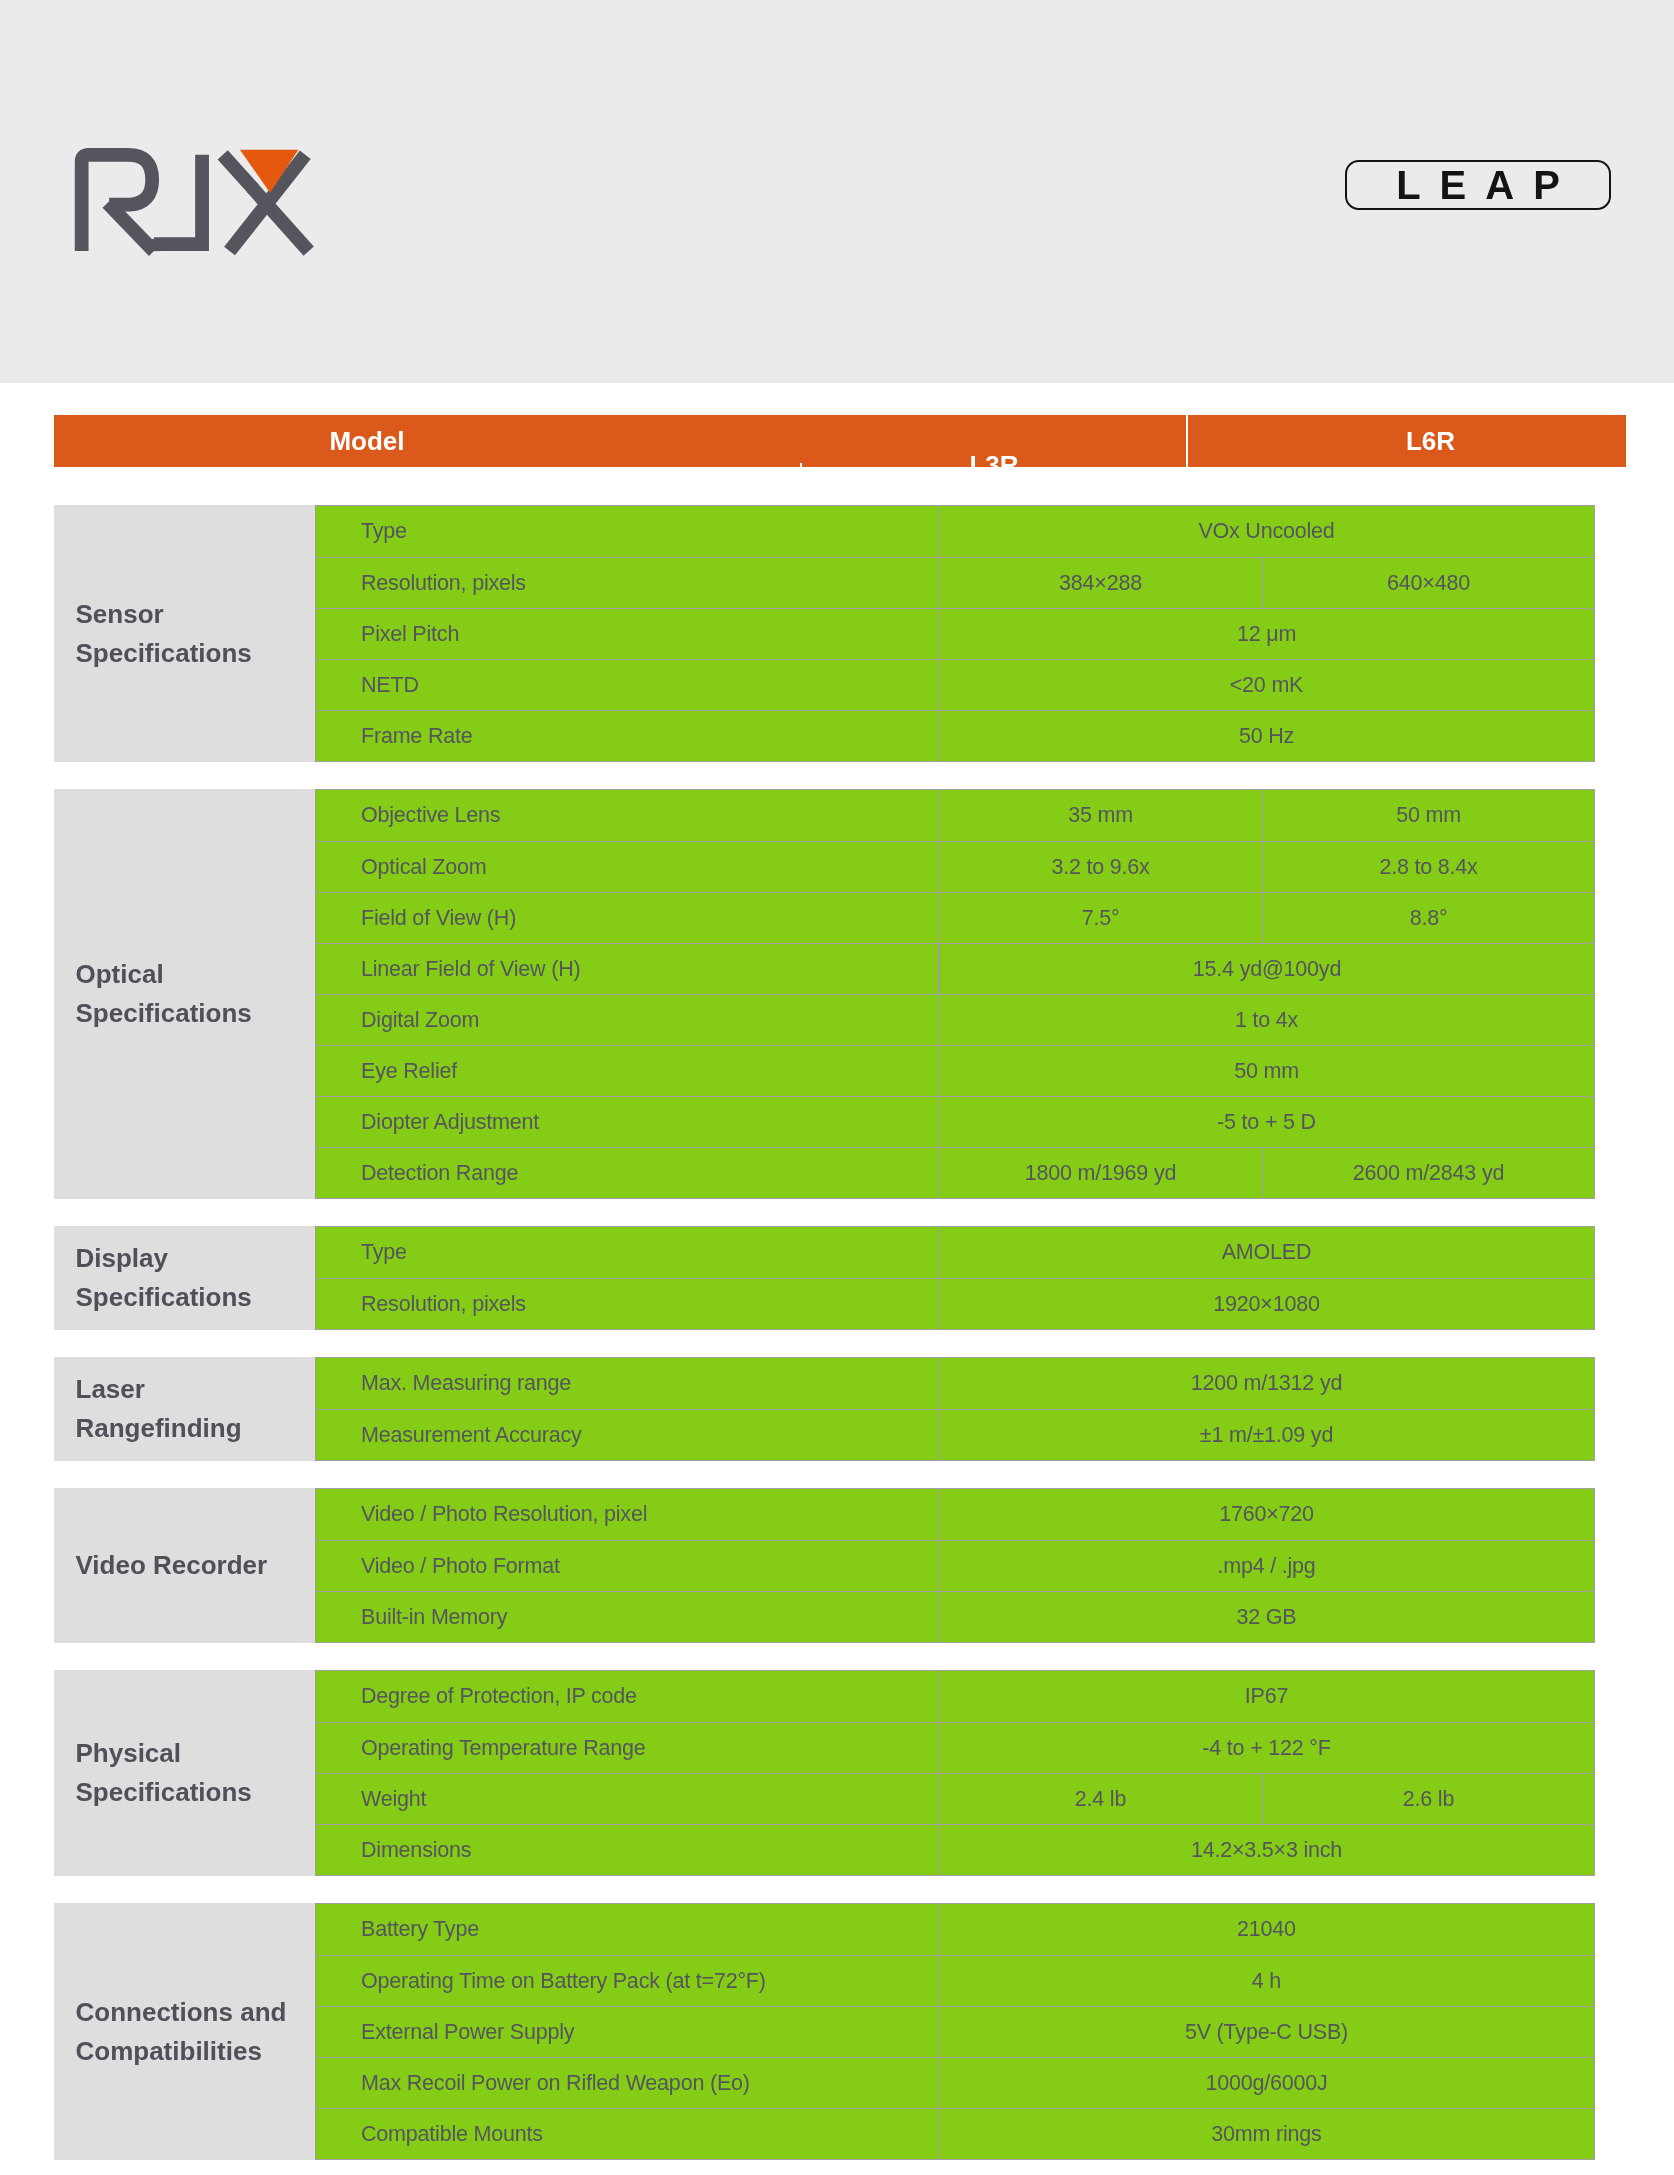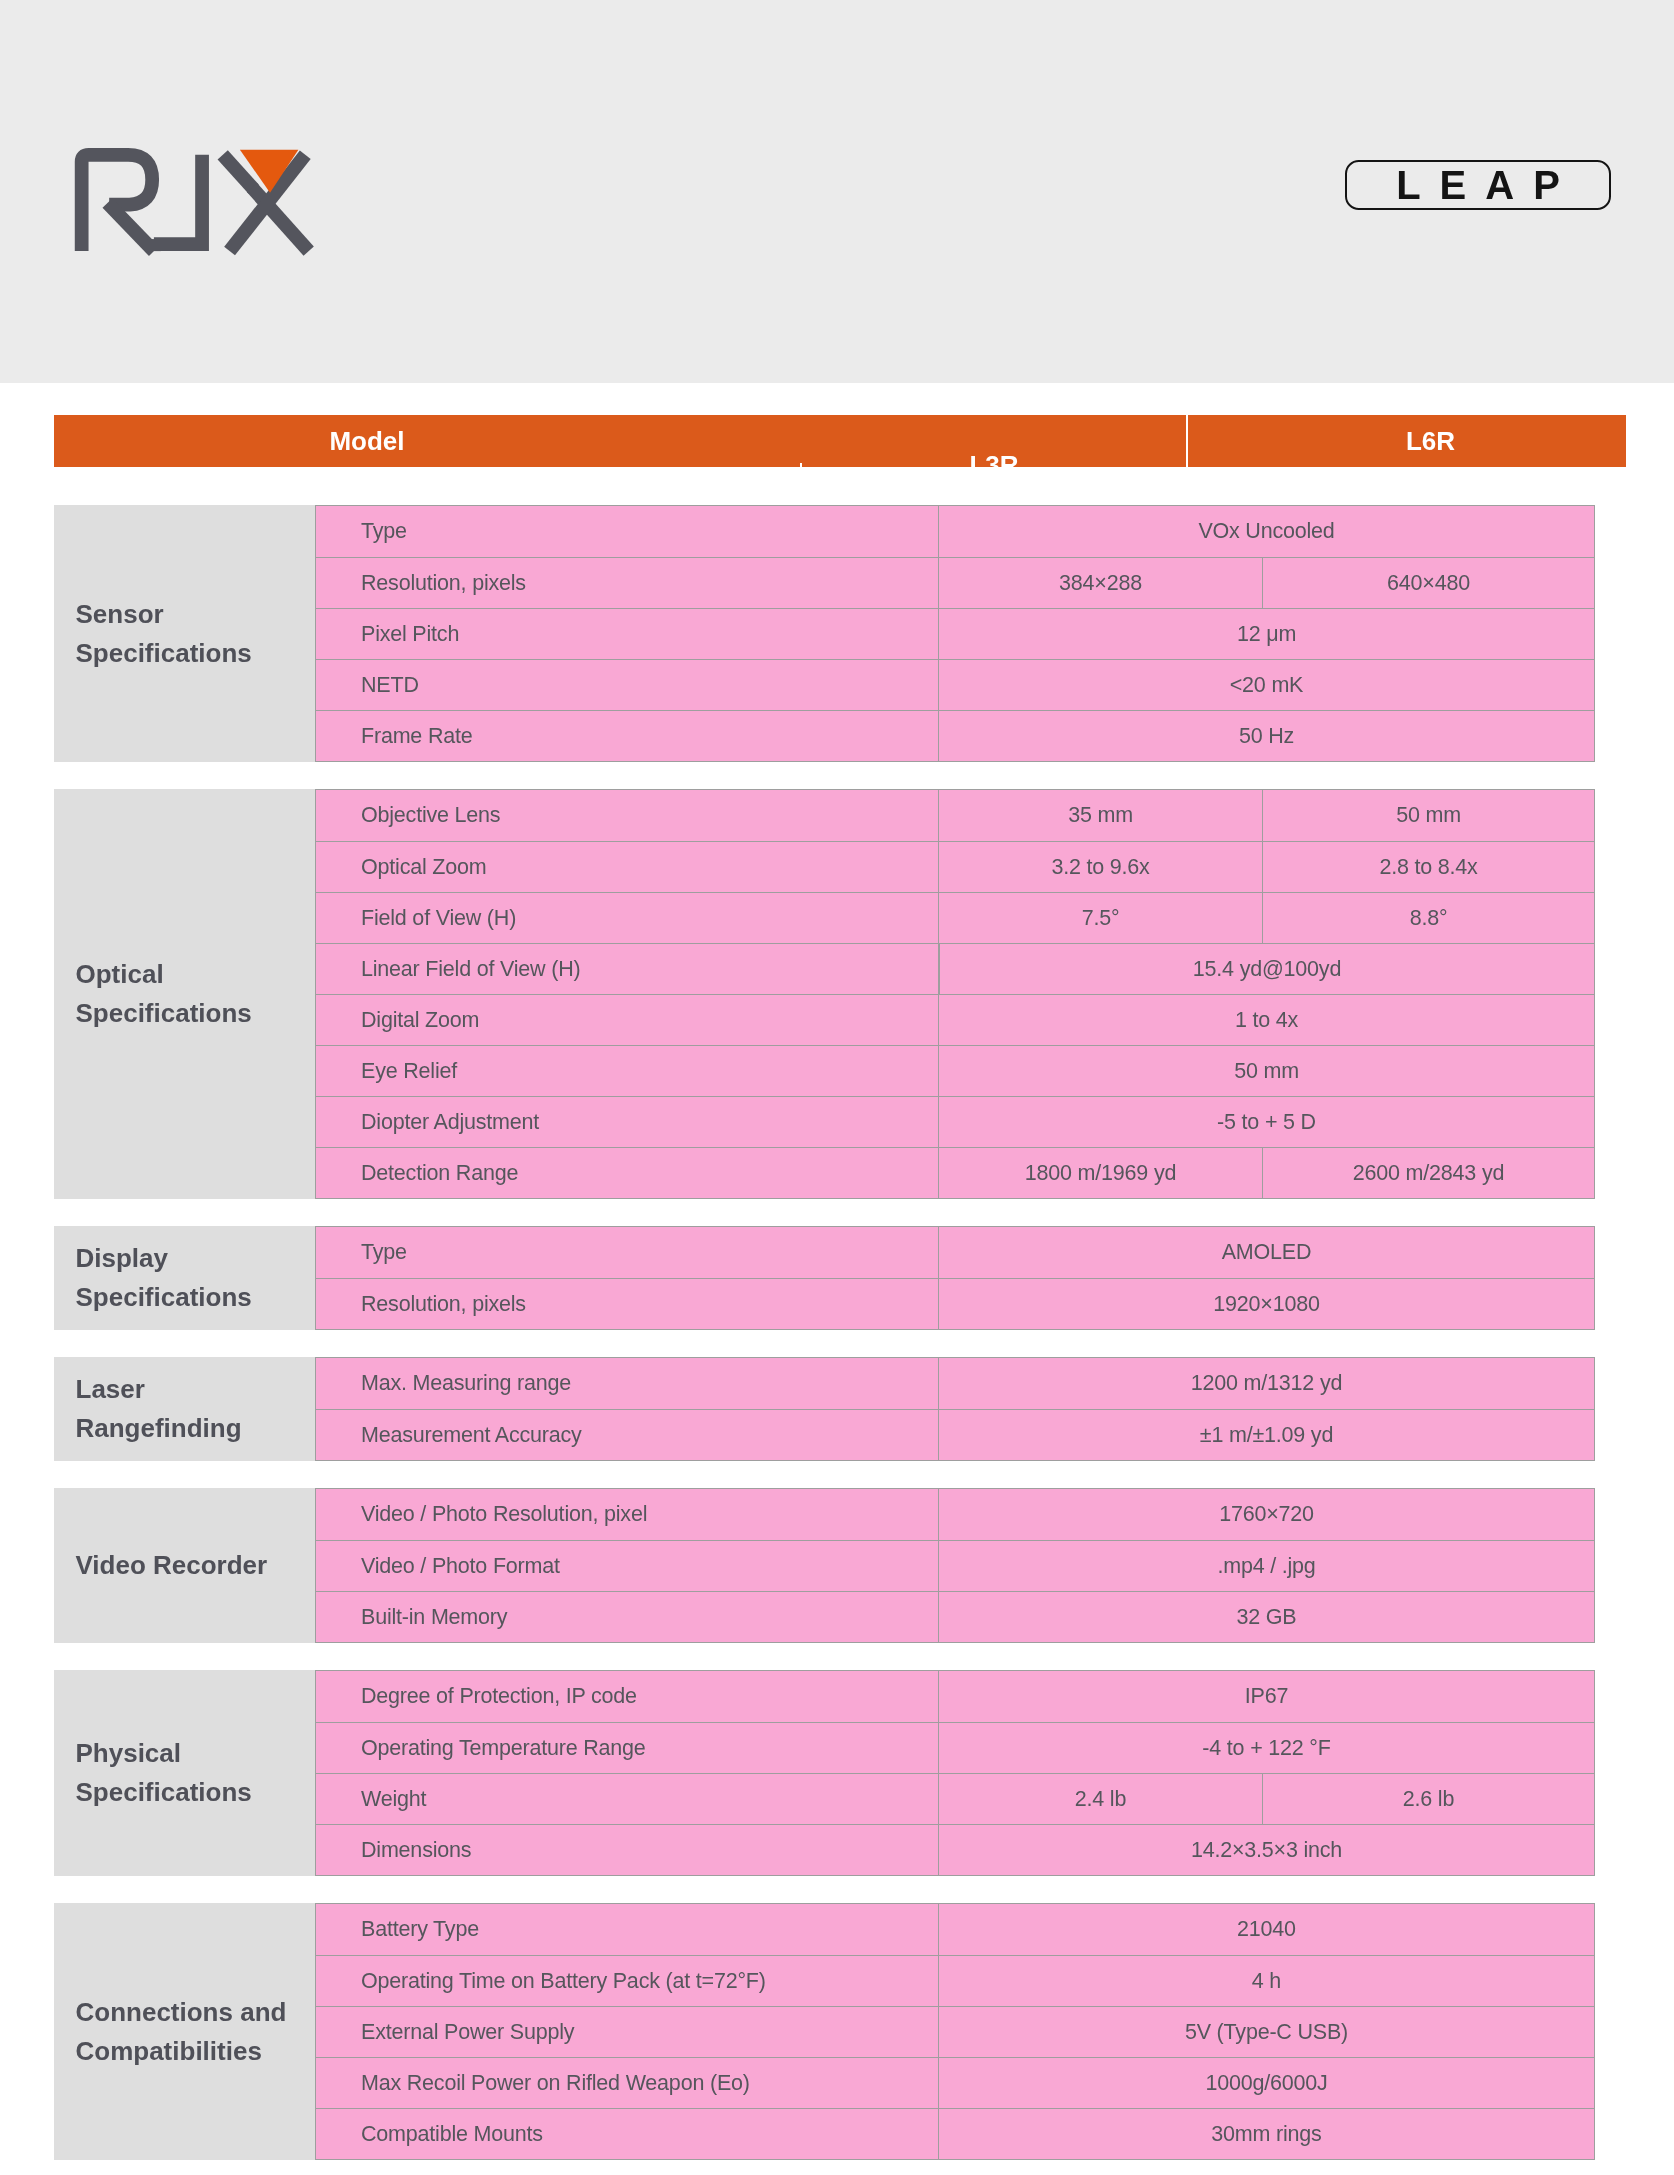--- a/index.html
+++ b/index.html
@@ -48,21 +48,21 @@
   .spec-section{display:flex;margin-bottom:27px;}
   .side-label{
     width:261px;background:#DEDEDE;
     box-sizing:border-box;padding:0 17px 0 21.5px;
     display:flex;align-items:center;
     font-size:26px;font-weight:bold;color:#4F5058;line-height:39px;
   }
   .spec-table{
     width:1280px;box-sizing:border-box;
     border:0.9px solid #9E9E9E;
-    background:#f9a8d4;
+    background:#84cc16;
   }
   .row{display:flex;height:51px;box-sizing:border-box;}
   .row + .row{border-top:0.9px solid #9E9E9E;}
   .cell{
     display:flex;align-items:center;box-sizing:border-box;
     font-size:21.5px;color:#55565C;letter-spacing:-0.2px;
     white-space:nowrap;
   }
   .cell.label{width:623px;border-right:0.9px solid #9E9E9E;padding-left:45px;justify-content:flex-start;}
   .cell.value{flex:1;justify-content:center;text-align:center;}

